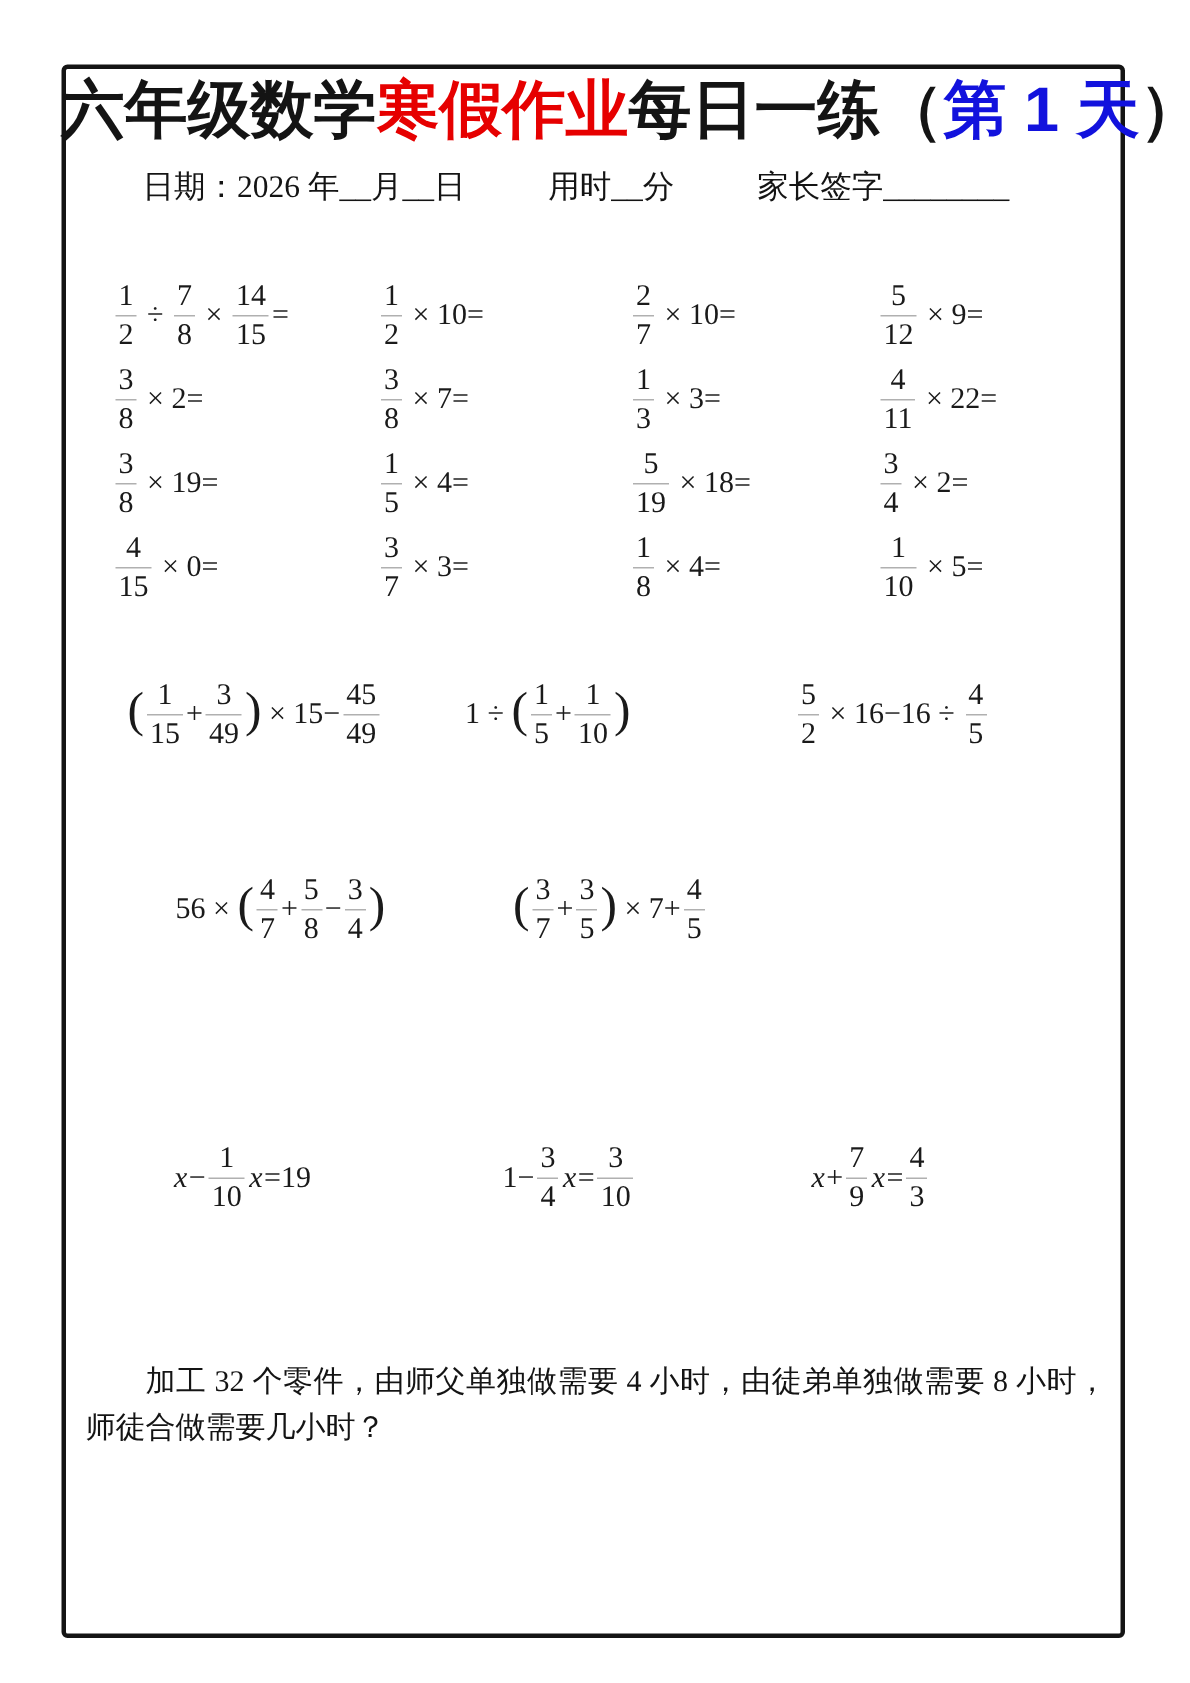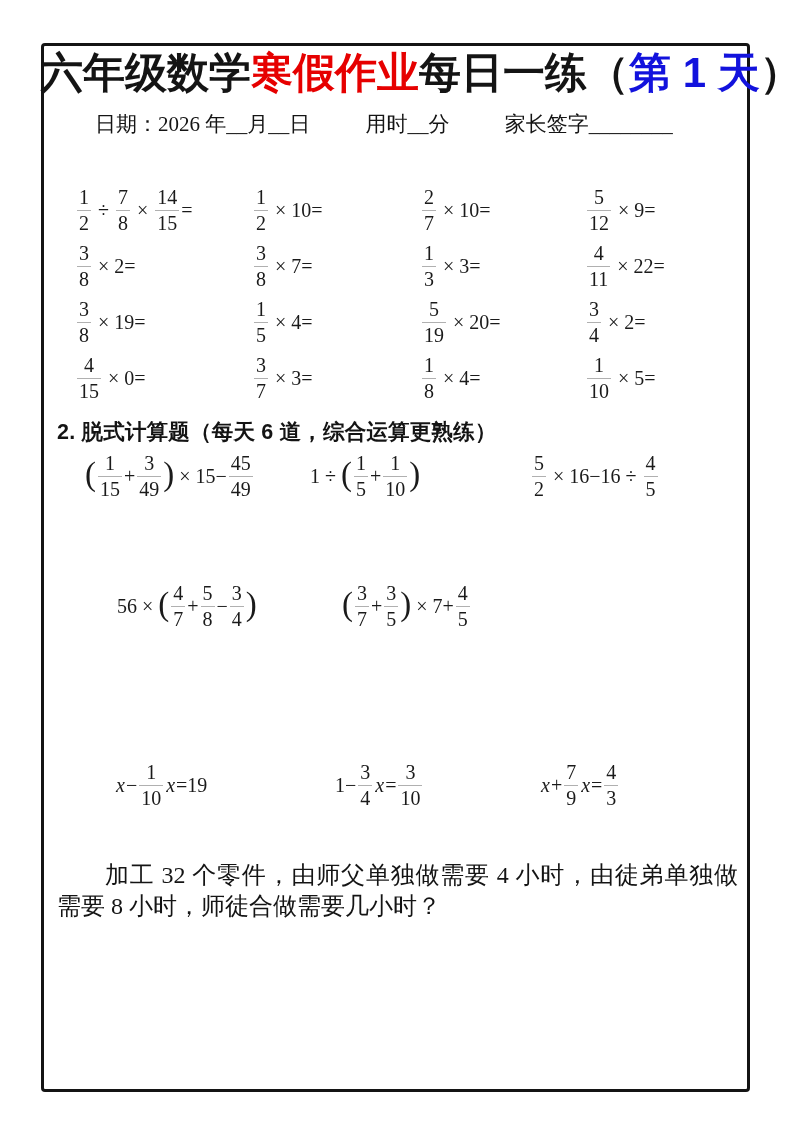--- a/index.html
+++ b/index.html
@@ -79,22 +79,22 @@
   .paren{
     display:inline-block;
     vertical-align:middle;
     font-size:33px;
     font-weight:400;
     line-height:0.9;
     transform:translateY(-1px);
   }
   .word-problem{
     position:absolute;
-    left:57px;top:860px;width:681px;
-    font-size:24px;
+    left:57px;top:906px;width:681px;
+    font-size:20px;
     line-height:31px;
     text-align:justify;
     text-indent:2em;
   }
 </style>
 </head>
 <body>
 
 <div class="page" style="--red: #e60000; --blue: #1212dd;">
 
@@ -133,40 +133,39 @@
       <div class="cell">
         <span class="expr"><span class="frac"><span class="num">4</span><span class="den">11</span></span><span class="txt"> × 22=</span></span>
       </div>
       <div class="cell">
         <span class="expr"><span class="frac"><span class="num">3</span><span class="den">8</span></span><span class="txt"> × 19=</span></span>
       </div>
       <div class="cell">
         <span class="expr"><span class="frac"><span class="num">1</span><span class="den">5</span></span><span class="txt"> × 4=</span></span>
       </div>
       <div class="cell">
-        <span class="expr"><span class="frac"><span class="num">5</span><span class="den">19</span></span><span class="txt"> × 20=</span></span>
+        <span class="expr"><span class="frac"><span class="num">5</span><span class="den">19</span></span><span class="txt"> × 18=</span></span>
       </div>
       <div class="cell">
         <span class="expr"><span class="frac"><span class="num">3</span><span class="den">4</span></span><span class="txt"> × 2=</span></span>
       </div>
       <div class="cell">
         <span class="expr"><span class="frac"><span class="num">4</span><span class="den">15</span></span><span class="txt"> × 0=</span></span>
       </div>
       <div class="cell">
         <span class="expr"><span class="frac"><span class="num">3</span><span class="den">7</span></span><span class="txt"> × 3=</span></span>
       </div>
       <div class="cell">
         <span class="expr"><span class="frac"><span class="num">1</span><span class="den">8</span></span><span class="txt"> × 4=</span></span>
       </div>
       <div class="cell">
         <span class="expr"><span class="frac"><span class="num">1</span><span class="den">10</span></span><span class="txt"> × 5=</span></span>
       </div>
     </div>
 
-  <div class="sec-head" style="top:417px">2. 脱式计算题（每天 6 道，综合运算更熟练）</div>
   <div class="grid grid-s2a">
       <div class="cell">
         <span class="expr"><span class="paren">(</span><span class="frac"><span class="num">1</span><span class="den">15</span></span><span class="txt">+</span><span class="frac"><span class="num">3</span><span class="den">49</span></span><span class="paren">)</span><span class="txt"> × 15−</span><span class="frac"><span class="num">45</span><span class="den">49</span></span></span>
       </div>
       <div class="cell">
         <span class="expr"><span class="txt">1 ÷ </span><span class="paren">(</span><span class="frac"><span class="num">1</span><span class="den">5</span></span><span class="txt">+</span><span class="frac"><span class="num">1</span><span class="den">10</span></span><span class="paren">)</span></span>
       </div>
       <div class="cell">
         <span class="expr"><span class="frac"><span class="num">5</span><span class="den">2</span></span><span class="txt"> × 16−16 ÷ </span><span class="frac"><span class="num">4</span><span class="den">5</span></span></span>
       </div>

